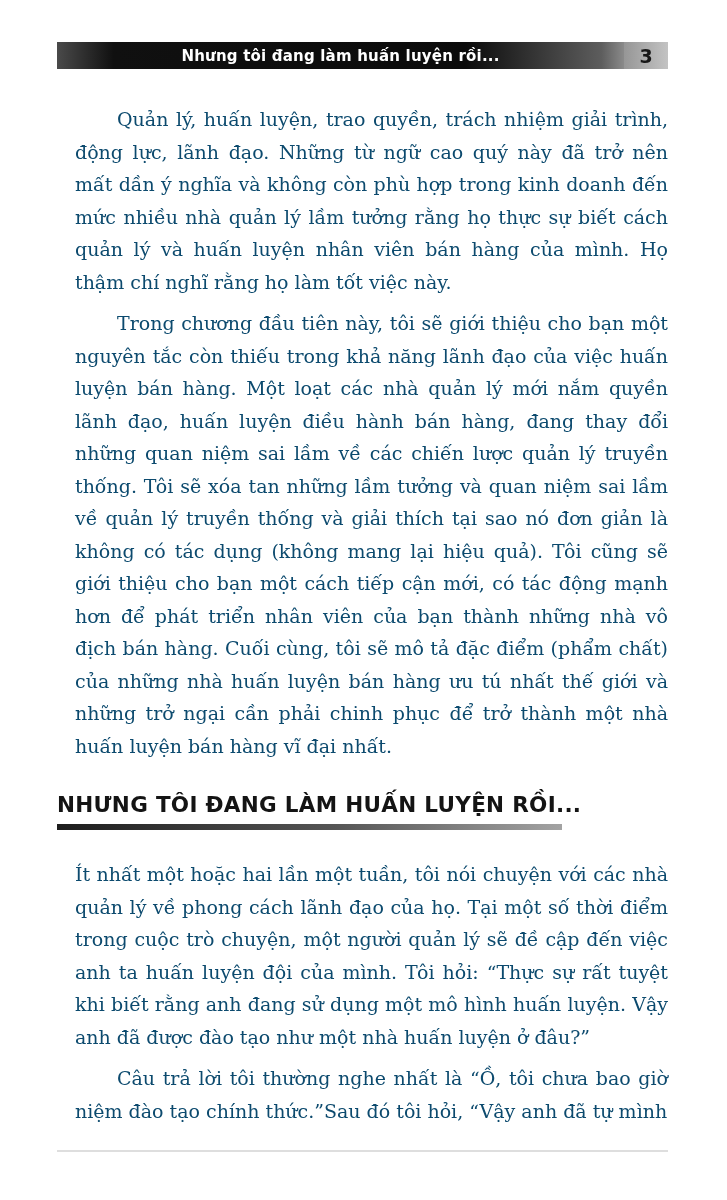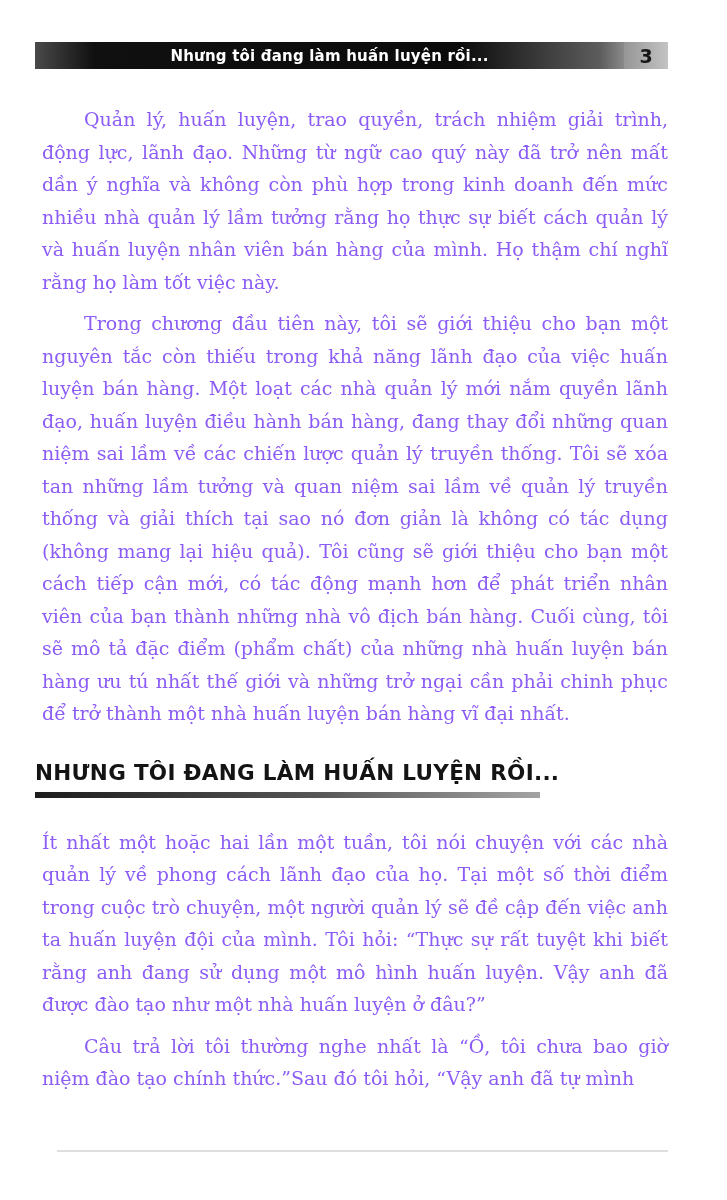--- a/index.html
+++ b/index.html
@@ -8,21 +8,21 @@
     background: #f4f4f4;
     font-family: "DejaVu Serif", serif;
     color: #1f1f1f;
     overflow: hidden;
   }
   .page {
     position: relative;
     width: 727px; height: 1200px;
     background: #ffffff;
     box-sizing: border-box;
-    padding: 42px 59px 0 35px;
+    padding: 42px 59px 0 57px;
   }
   .header { display: flex; height: 27px; margin-bottom: 34px; }
   .runhead-bar {
     flex: 1;
     background: linear-gradient(90deg, #4a4a4a 0%, #101010 10%, #0b0b0b 72%, #5d5d5d 96%, #8a8a8a 100%);
     display: flex; align-items: center; justify-content: center;
   }
   .runhead-bar span {
     color: #ffffff;
     font-family: "DejaVu Sans", sans-serif;
@@ -36,25 +36,25 @@
     background: linear-gradient(90deg, #969696 0%, #c3c3c3 100%);
     display: flex; align-items: center; justify-content: center;
   }
   .pagenum-box span {
     font-family: "DejaVu Sans", sans-serif;
     font-weight: bold;
     font-size: 19px;
     color: #171717;
   }
   .body-text p {
-    margin: 0 0 9px 7px;
+    margin: 0 0 9px 18px;
     font-size: 19px;
     line-height: 32.5px;
     text-align: justify;
-    color: #8b5cf6;
+    color: #0c4a6e;
   }
   p.indent { text-indent: 42px; }
   .section { margin-top: 30px; }
   .section-heading {
     font-family: "DejaVu Sans", sans-serif;
     font-weight: bold;
     font-size: 21.5px;
     letter-spacing: 0.3px;
     color: #141414;
     margin: 0 0 7px 0;

